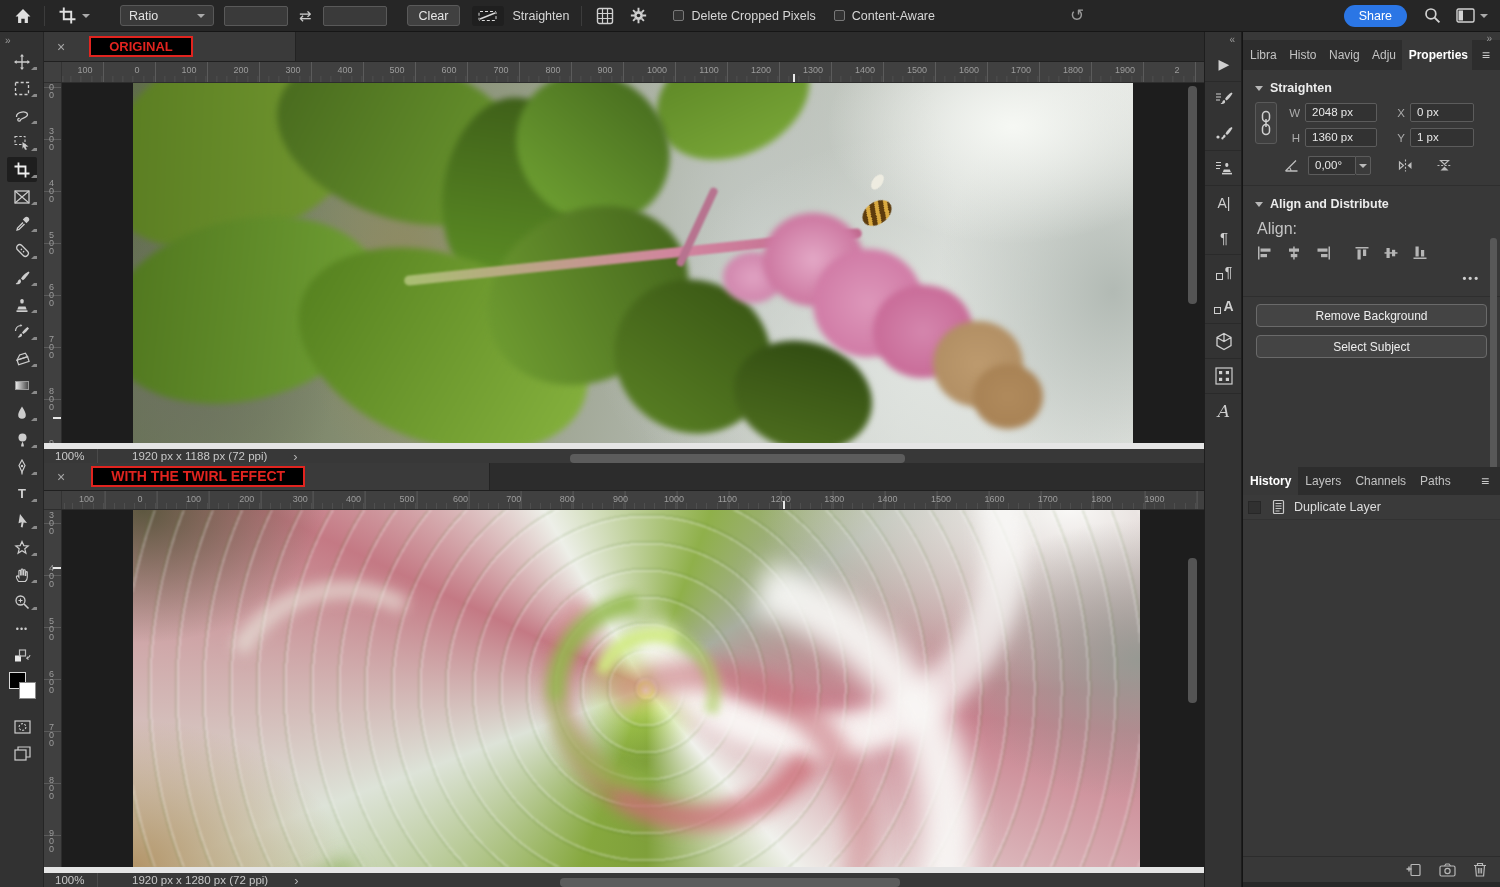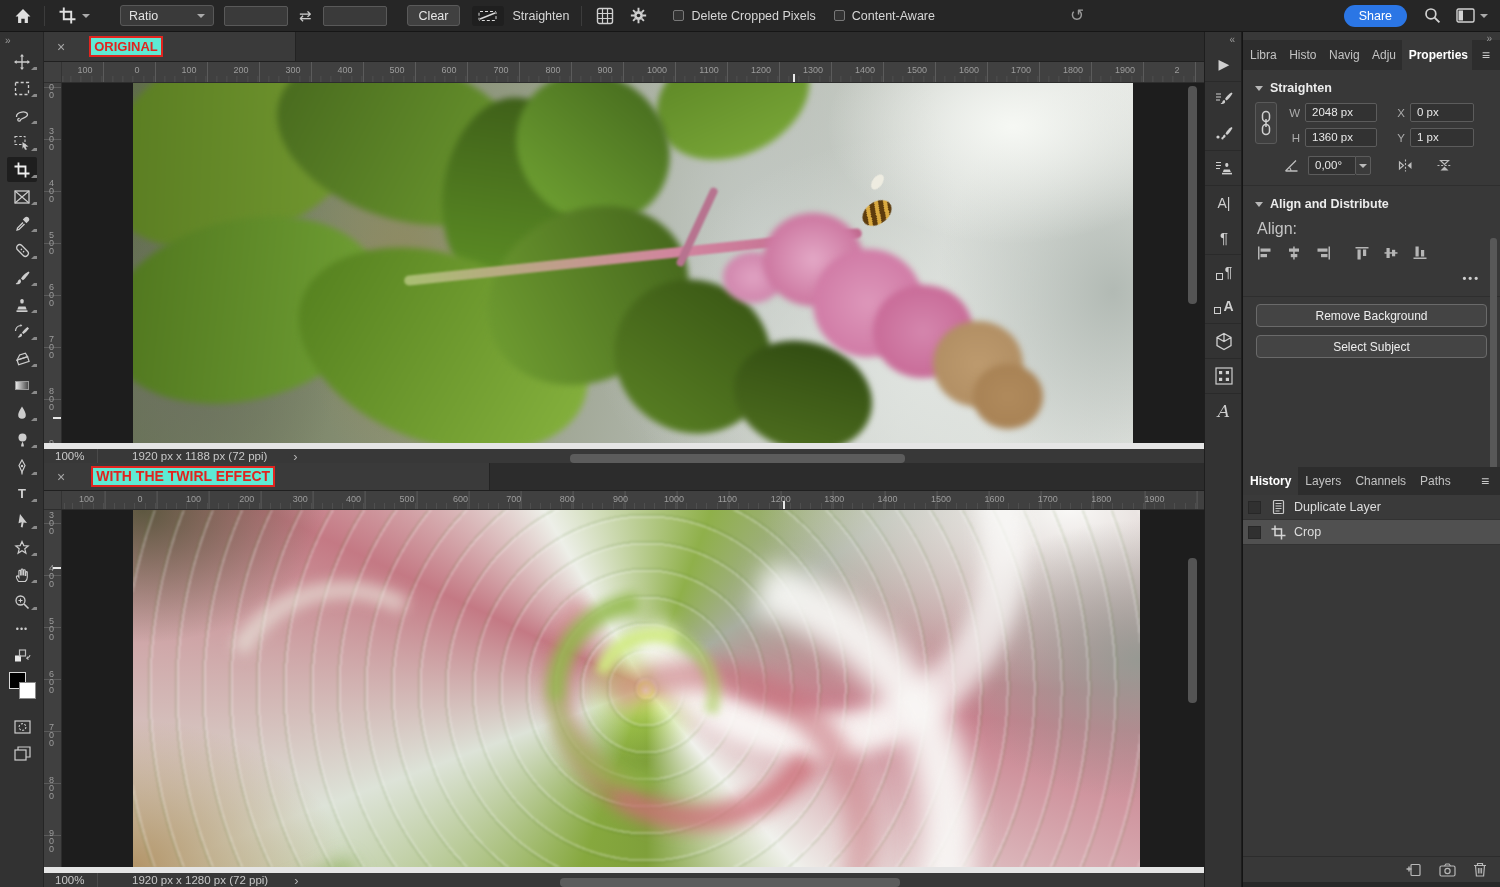--- a/index.html
+++ b/index.html
@@ -38,21 +38,21 @@
   .bg{position:absolute;left:19px;top:12px;width:17px;height:17px;background:#fff;border:1.5px solid #8a8a8a;}
 
   
   #docs{position:absolute;left:44px;top:32px;width:1160px;bottom:0;display:flex;flex-direction:column;background:#1d1d1d;}
   .doc{position:relative;display:flex;flex-direction:column;}
   #doc1{height:431px;} #doc2{height:424px;}
   .tabbar{background:#2c2c2c;border-bottom:1px solid #202020;position:relative;display:flex;align-items:center;}
   #doc1 .tabbar{height:30px;} #doc2 .tabbar{height:28px;}
   .doctab{height:100%;background:#3a3a3a;display:flex;align-items:center;border-right:1px solid #232323;}
   .closex{color:#a8a8a8;font-size:14px;margin-left:13px;}
-  .anno{background:#5eead4;border:2px solid #e1241f;color:#e1241f;font-weight:bold;padding:0px 3px;line-height:17px;white-space:nowrap;}
+  .anno{background:#000000;border:2px solid #e1241f;color:#e1241f;font-weight:bold;padding:0px 18px;line-height:17px;white-space:nowrap;}
   
   .hruler{position:relative;background:#404040;border-bottom:1px solid #2d2d2d;overflow:hidden;}
   #doc1 .hruler{height:21px;} #doc2 .hruler{height:19px;}
   .hr-corner{position:absolute;left:0;top:0;width:18px;height:100%;background:#404040;border-right:1px solid #333;}
   .hr-major,.hr-minor{position:absolute;left:18px;right:0;}
   .hr-major{top:0;bottom:0;background:repeating-linear-gradient(90deg,#5b5b5b 0 1px,transparent 1px 52px);}
   .hr-minor{bottom:0;height:6px;background:repeating-linear-gradient(90deg,#4e4e4e 0 1px,transparent 1px 10.4px);}
   .rl{position:absolute;top:3px;transform:translateX(-50%);font-size:9px;color:#9c9c9c;}
   .vruler{position:absolute;left:0;top:0;bottom:0;width:18px;background:#404040;border-right:1px solid #2d2d2d;overflow:hidden;z-index:5;}
   .vr-major{position:absolute;top:0;bottom:0;left:0;right:0;background:repeating-linear-gradient(180deg,#5b5b5b 0 1px,transparent 1px 52px);}
@@ -787,29 +787,20 @@
     <div class="hrow" style="height:25px">
       <span class="hwell"></span>
       <span>
         <svg width="15" height="16" viewBox="0 0 15 16">
             <rect x="2.5" y="1.5" width="10" height="13" rx="1" stroke="#c9c9c9" fill="none" stroke-width="1.2"></rect>
             <path d="M4.5 4.5 h6 M4.5 7 h6 M4.5 9.5 h6 M4.5 12 h4" stroke="#c9c9c9" stroke-width="1.1"></path>
           </svg>
       </span>
       <span>Duplicate Layer</span>
     </div>
-    <div class="hrow" style="height:25px;background:#505050">
-      <span class="hwell"></span>
-      <span>
-        <svg width="15" height="15" viewBox="0 0 15 15">
-            <path d="M4 0.5 V10.5 H14.5 M0.5 4 H10.5 V14.5" stroke="#d6d6d6" stroke-width="1.5" fill="none"></path>
-          </svg>
-      </span>
-      <span>Crop</span>
-    </div>
     <div class="hbottom">
       <span>
         <svg width="17" height="15" viewBox="0 0 17 15">
             <rect x="6" y="2.5" width="9" height="11" rx="1" stroke="#b8b8b8" fill="none" stroke-width="1.2"></rect>
             <path d="M1.5 7 h5 M4 4.5 v5" stroke="#b8b8b8" stroke-width="1.4"></path>
           </svg>
       </span>
       <span>
         <svg width="17" height="14" viewBox="0 0 17 14">
             <rect x="1" y="3" width="15" height="10" rx="1.5" stroke="#b8b8b8" fill="none" stroke-width="1.2"></rect>

